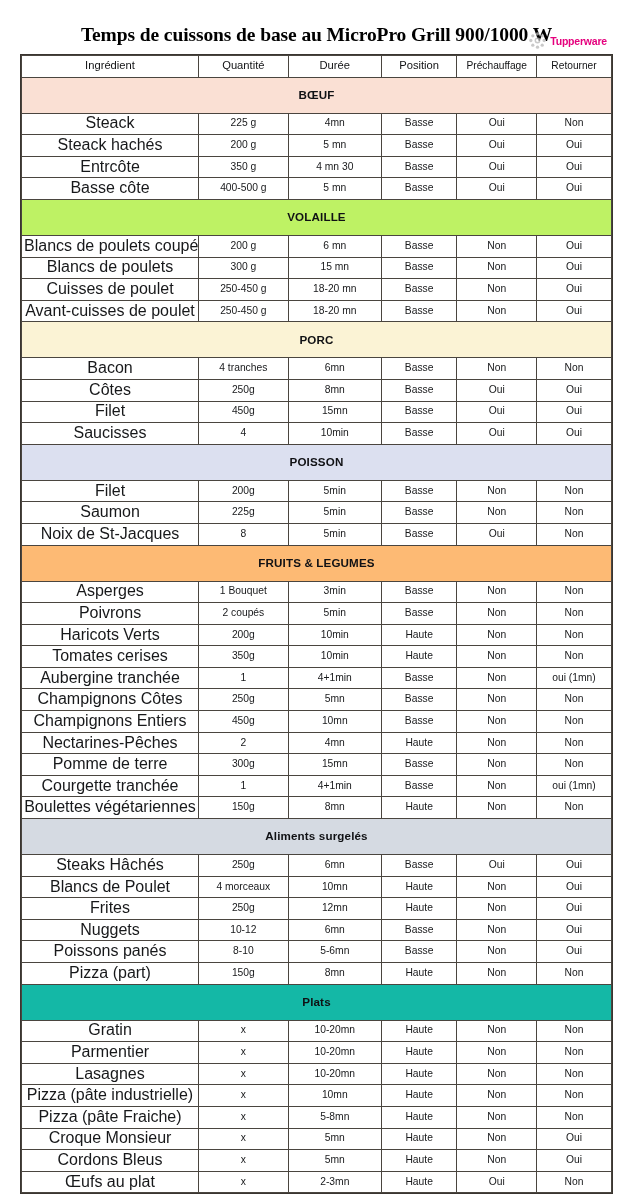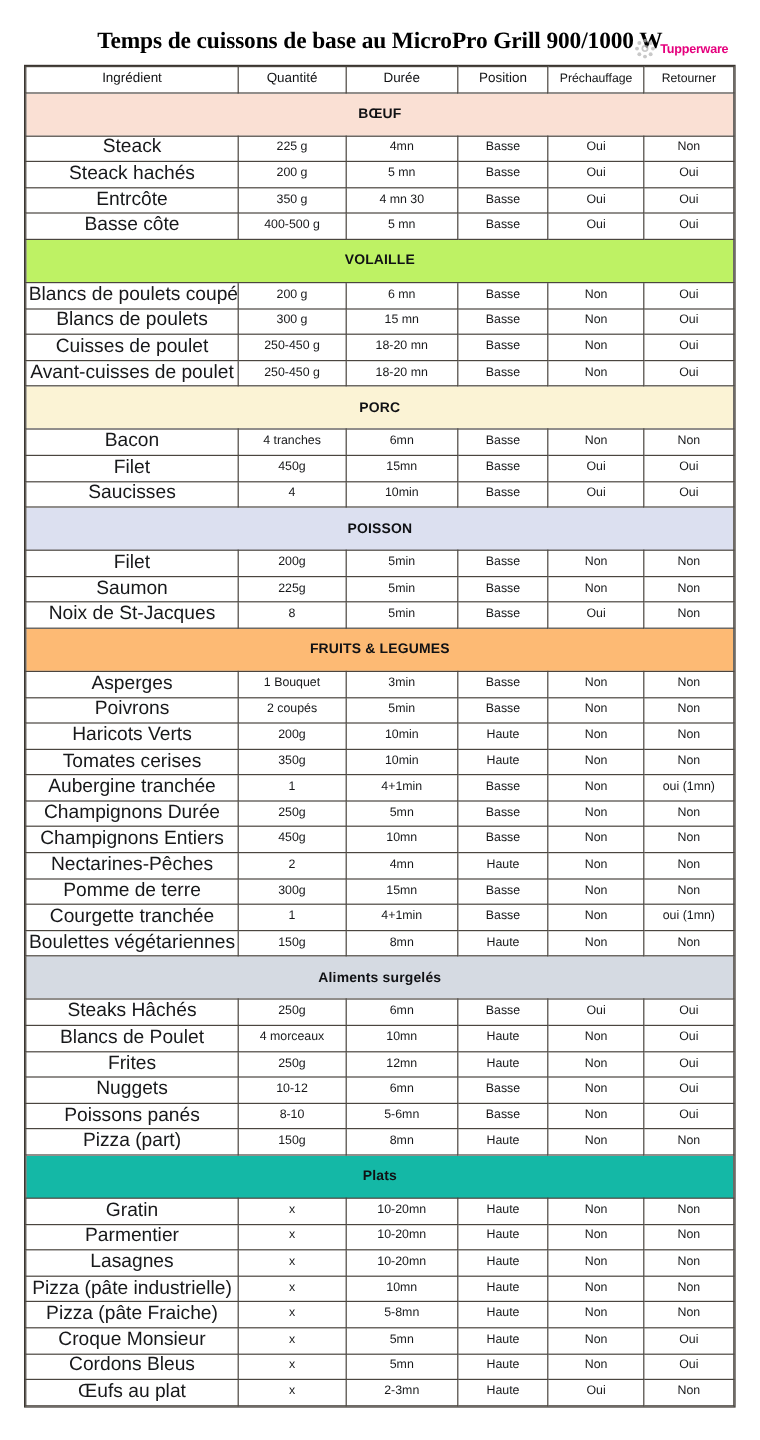--- a/index.html
+++ b/index.html
@@ -246,20 +246,28 @@
           </tr>
           <tr class="data-row">
             <td class="col-ingredient">Bacon</td>
             <td class="col-quantite">4 tranches</td>
             <td class="col-duree">6mn</td>
             <td class="col-position">Basse</td>
             <td class="col-prechauffage">Non</td>
             <td class="col-retourner">Non</td>
           </tr>
           <tr class="data-row">
+            <td class="col-ingredient">Côtes</td>
+            <td class="col-quantite">250g</td>
+            <td class="col-duree">8mn</td>
+            <td class="col-position">Basse</td>
+            <td class="col-prechauffage">Oui</td>
+            <td class="col-retourner">Oui</td>
+          </tr>
+          <tr class="data-row">
             <td class="col-ingredient">Filet</td>
             <td class="col-quantite">450g</td>
             <td class="col-duree">15mn</td>
             <td class="col-position">Basse</td>
             <td class="col-prechauffage">Oui</td>
             <td class="col-retourner">Oui</td>
           </tr>
           <tr class="data-row">
             <td class="col-ingredient">Saucisses</td>
             <td class="col-quantite">4</td>
@@ -332,21 +340,21 @@
           </tr>
           <tr class="data-row">
             <td class="col-ingredient">Aubergine tranchée</td>
             <td class="col-quantite">1</td>
             <td class="col-duree">4+1min</td>
             <td class="col-position">Basse</td>
             <td class="col-prechauffage">Non</td>
             <td class="col-retourner">oui (1mn)</td>
           </tr>
           <tr class="data-row">
-            <td class="col-ingredient">Champignons Durée</td>
+            <td class="col-ingredient">Champignons Côtes</td>
             <td class="col-quantite">250g</td>
             <td class="col-duree">5mn</td>
             <td class="col-position">Basse</td>
             <td class="col-prechauffage">Non</td>
             <td class="col-retourner">Non</td>
           </tr>
           <tr class="data-row">
             <td class="col-ingredient">Champignons Entiers</td>
             <td class="col-quantite">450g</td>
             <td class="col-duree">10mn</td>

